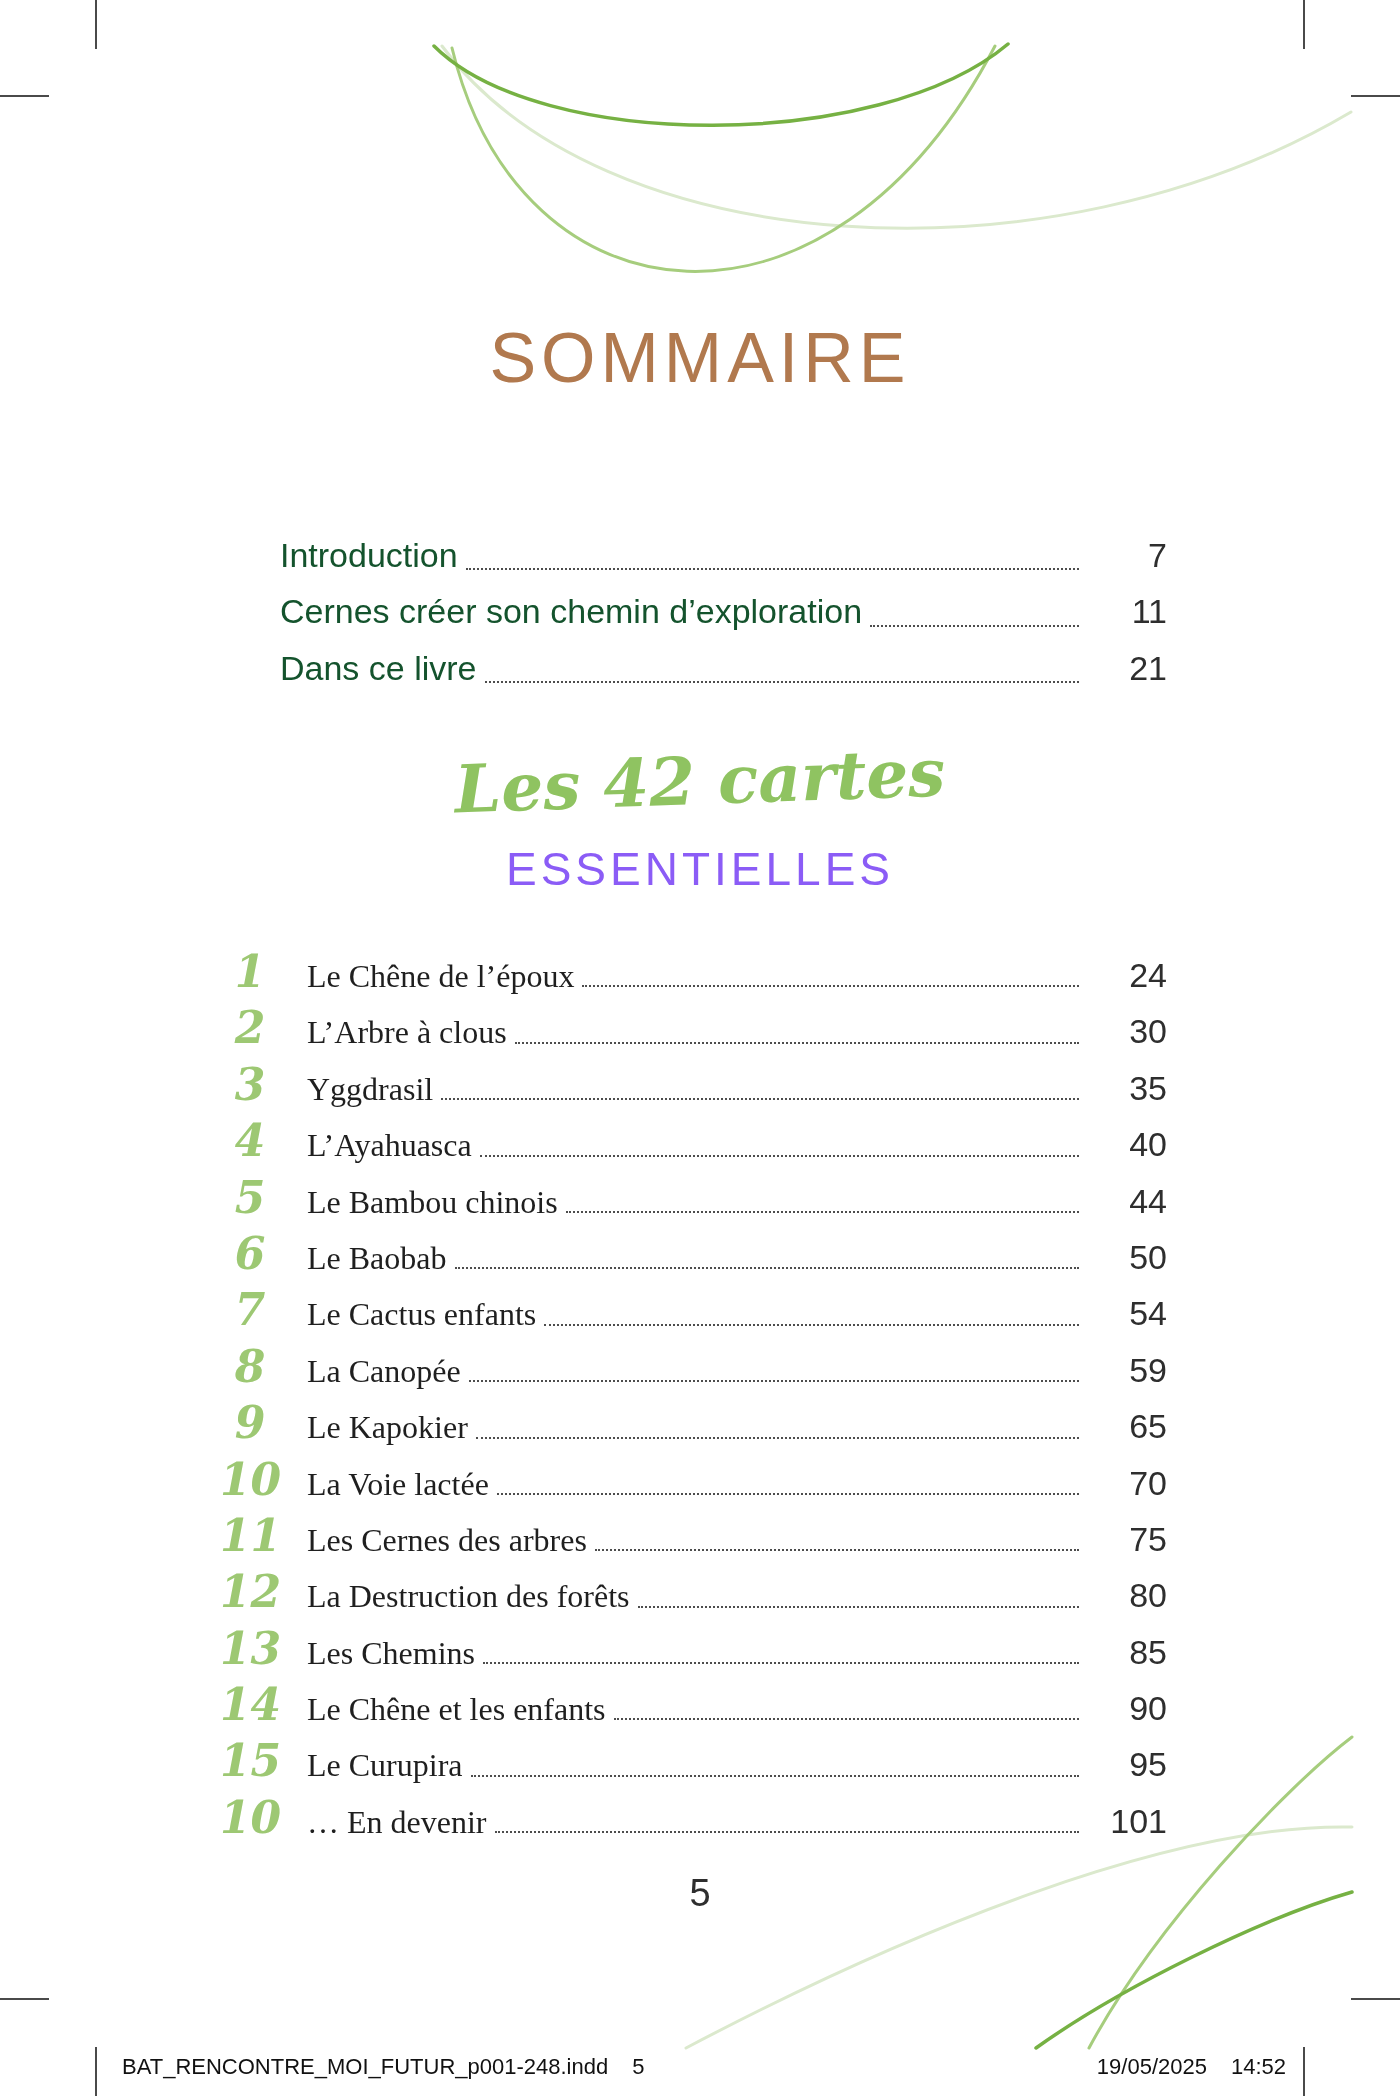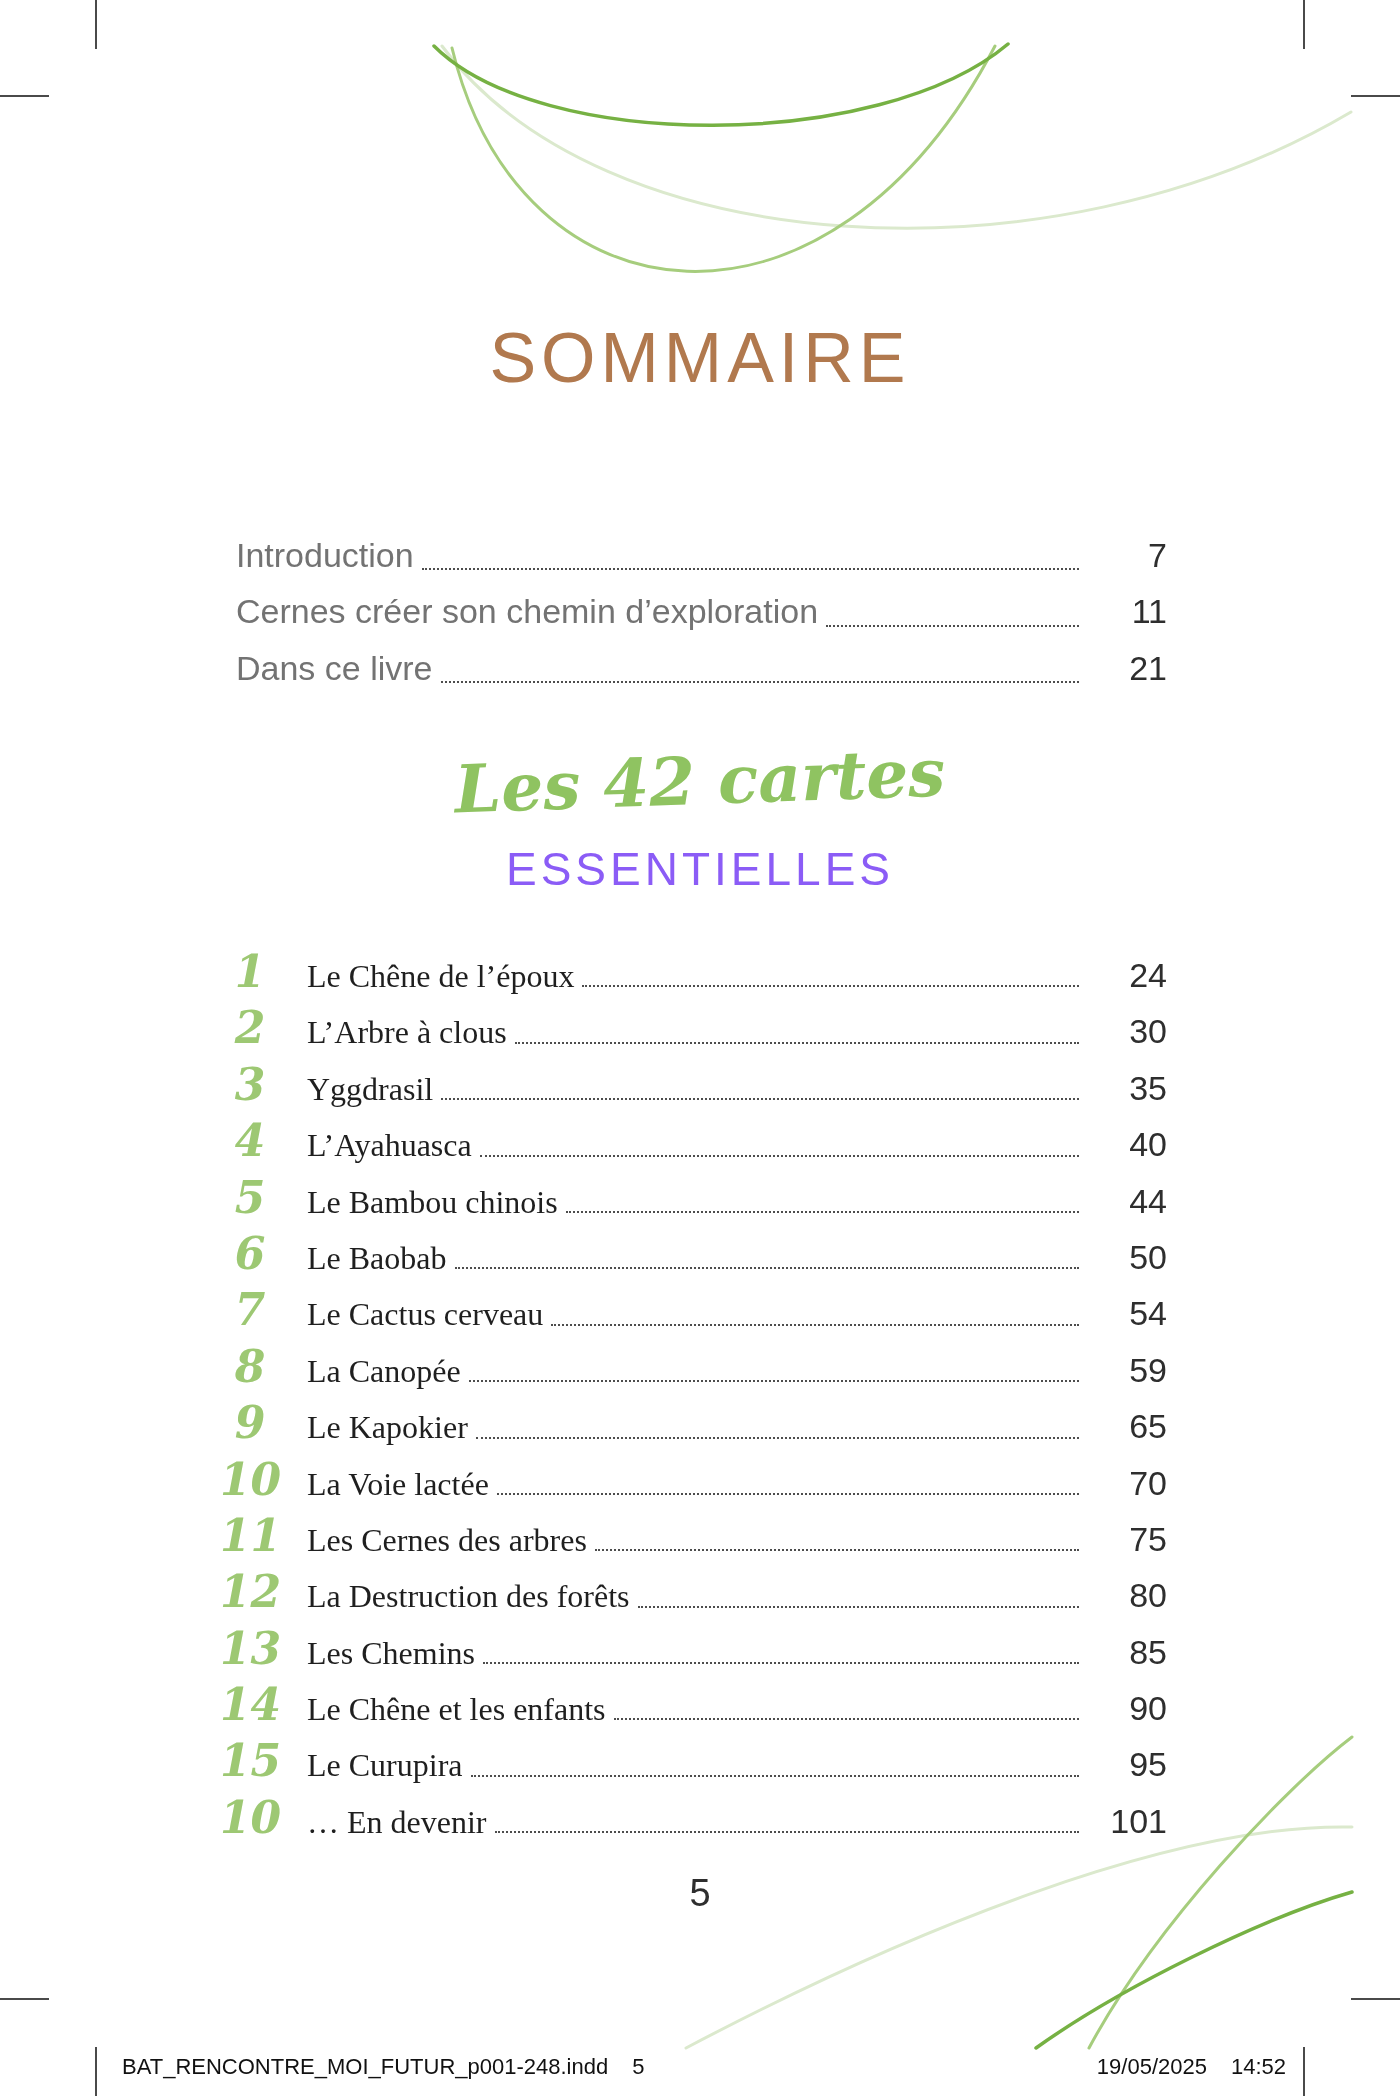--- a/index.html
+++ b/index.html
@@ -23,22 +23,23 @@
     text-align: center;
     font-size: 70px; font-weight: 300; letter-spacing: 5px;
     color: #b1794e;
   }
   
   .toc { position: absolute; }
   .toc-intro { left: 236px; top: 527px; width: 931px; }
   .toc-cards { left: 220px; top: 944px; width: 947px; }
   .row { display: flex; align-items: baseline; height: 56.4px; line-height: 56.4px; }
   .lbl {
-    font-size: 34px; font-weight: 300; color: #737373;
+    font-size: 34px; font-weight: 300; color: #14532d;
     white-space: nowrap;
+    margin-left: 44px;
   }
   .entry-num {
     width: 60px; flex: 0 0 60px; text-align: center;
     font-family: "DejaVu Serif", serif; font-style: italic; font-weight: bold;
     font-size: 44px; color: #9dc873;
   }
   .entry-title {
     margin-left: 27px;
     font-family: "Liberation Serif", serif;
     font-size: 32px; color: #1f1f1f; white-space: nowrap;
@@ -159,21 +160,21 @@
       <span class="pg">44</span>
     </div>
     <div class="row">
       <span class="entry-num">6</span>
       <span class="entry-title">Le Baobab</span>
       <span class="leader"></span>
       <span class="pg">50</span>
     </div>
     <div class="row">
       <span class="entry-num">7</span>
-      <span class="entry-title">Le Cactus cerveau</span>
+      <span class="entry-title">Le Cactus enfants</span>
       <span class="leader"></span>
       <span class="pg">54</span>
     </div>
     <div class="row">
       <span class="entry-num">8</span>
       <span class="entry-title">La Canopée</span>
       <span class="leader"></span>
       <span class="pg">59</span>
     </div>
     <div class="row">

